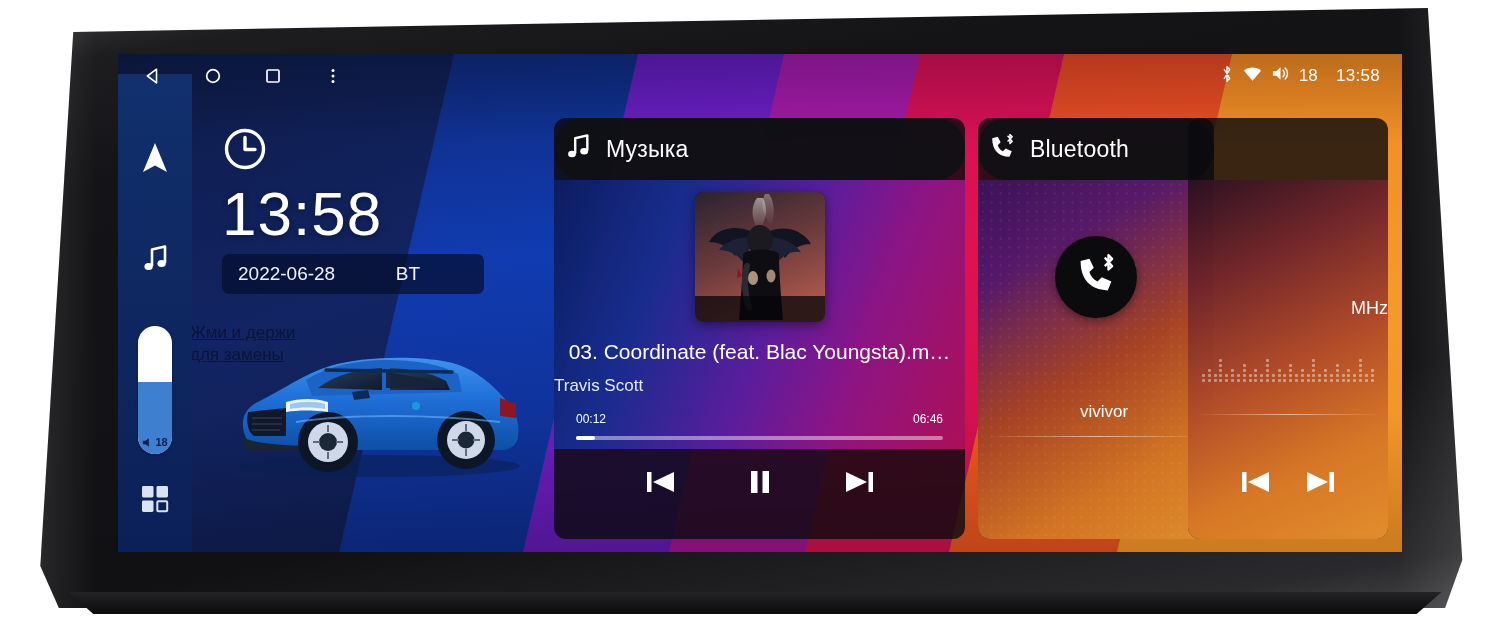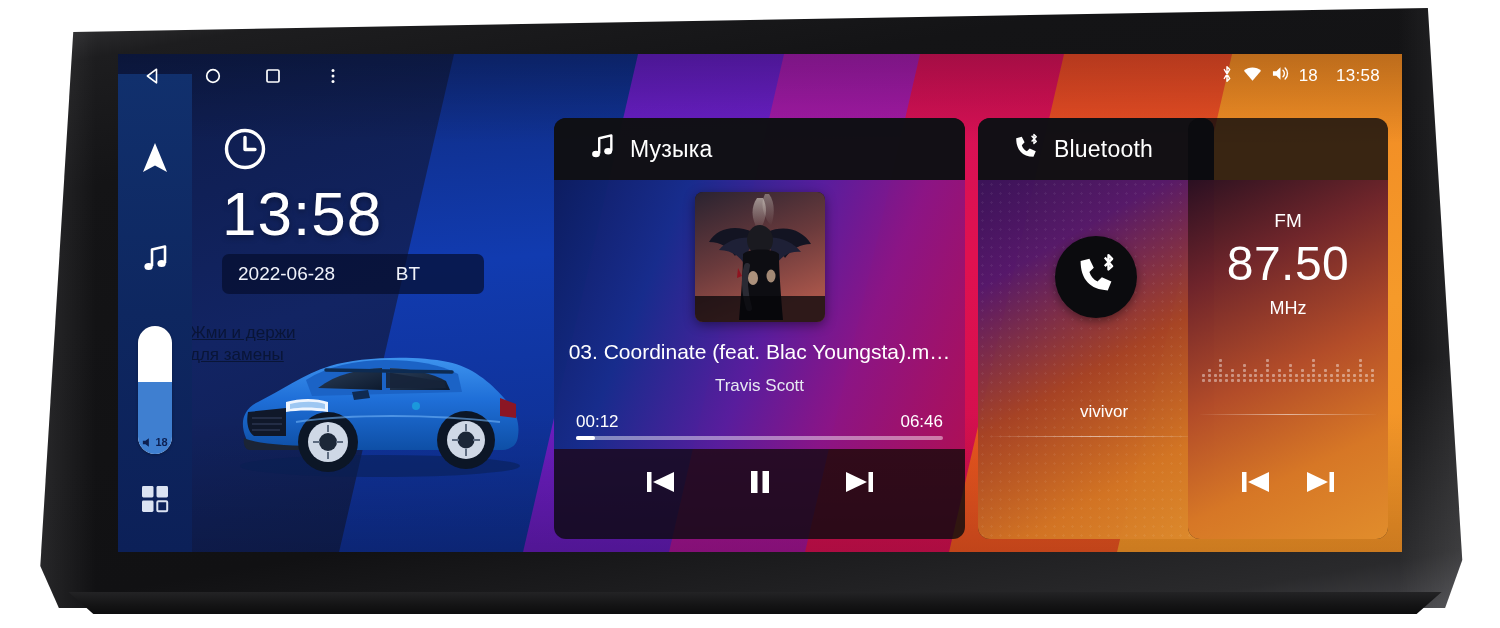--- a/index.html
+++ b/index.html
@@ -180,22 +180,23 @@
     border-radius: 12px;
     overflow: hidden;
     background: rgba(10,10,14,0.80);
     z-index: 20;
   }
   .panel-head {
     position: absolute; left: 0; top: 0;
     width: 100%; height: 62px;
     background: rgba(16,16,20,0.93);
     display: flex; align-items: center;
-    padding-left: 34px; gap: 14px;
+    padding-left: 10px; gap: 14px;
     cursor: pointer;
+    border-radius: 29px;
   }
   .panel-title { color: #fff; font-size: 23px; letter-spacing: .2px; }
 
   
   #music-panel { left: 436px; top: 64px; width: 411px; height: 421px; }
   #music-body {
     position: absolute; left: 0; top: 62px;
     width: 100%; height: 269px;
     background: linear-gradient(112deg,
         rgba(13,30,104,0.88) 0%,
@@ -213,26 +214,26 @@
     box-shadow: 0 3px 12px rgba(0,0,0,.45);
     background: #18131c;
   }
   #track-title {
     position: absolute; left: 0; top: 160px; width: 100%;
     text-align: center; color: #fff; font-size: 21px;
     white-space: nowrap; overflow: hidden; padding: 0 10px;
   }
   #track-artist {
     position: absolute; left: 0; top: 196px; width: 100%;
-    text-align: center; color: #e7e9f2; font-size: 17px;
+    text-align: left; color: #e7e9f2; font-size: 17px;
   }
   #progress-row {
     position: absolute; left: 22px; top: 232px; width: 367px;
     display: flex; justify-content: space-between;
-    color: #fff; font-size: 17px;
+    color: #fff; font-size: 12px;
   }
   #progress-track {
     position: absolute; left: 22px; top: 256px;
     width: 367px; height: 4px;
     background: rgba(255,255,255,0.45);
     border-radius: 2px;
   }
   #progress-fill {
     position: absolute; left: 0; top: 0; height: 4px;
     width: 5.3%;
@@ -302,21 +303,21 @@
     position: absolute; left: 0; top: 30px; width: 100%;
     text-align: center; color: #fff; font-size: 19px;
   }
   #radio-freq {
     position: absolute; left: 0; top: 56px; width: 100%;
     text-align: center; color: #fff; font-size: 48px; font-weight: 300;
     letter-spacing: .5px;
   }
   #radio-unit {
     position: absolute; left: 0; top: 118px; width: 100%;
-    text-align: center; color: #fff; font-size: 18px;
+    text-align: right; color: #fff; font-size: 18px;
   }
   #radio-scale {
     position: absolute; left: 14px; top: 160px;
     width: 172px; height: 42px;
     display: flex; align-items: flex-end; justify-content: space-between;
   }
   .tickcol { width: 3px; display: flex; flex-direction: column; justify-content: flex-end; gap: 2px; }
   .tick { width: 3px; height: 3px; background: rgba(255,255,255,0.42); border-radius: 1px; }
   #radio-controls {
     position: absolute; left: 0; top: 288px; width: 100%;
@@ -622,22 +623,20 @@
         </div>
 
         <div id="bt-device">vivivor</div>
         <div class="hdiv" style="top:256px"></div>
       </div>
     </div>
 
     <div id="radio-panel" class="panel">
 
       <div id="radio-body">
-        <div id="radio-fm">FM</div>
-        <div id="radio-freq">87.50</div>
         <div id="radio-unit">MHz</div>
 
         <div id="radio-scale">
             <span class="tickcol">
               <span class="tick"></span>
               <span class="tick"></span>
             </span>
             <span class="tickcol">
               <span class="tick"></span>
               <span class="tick"></span>

